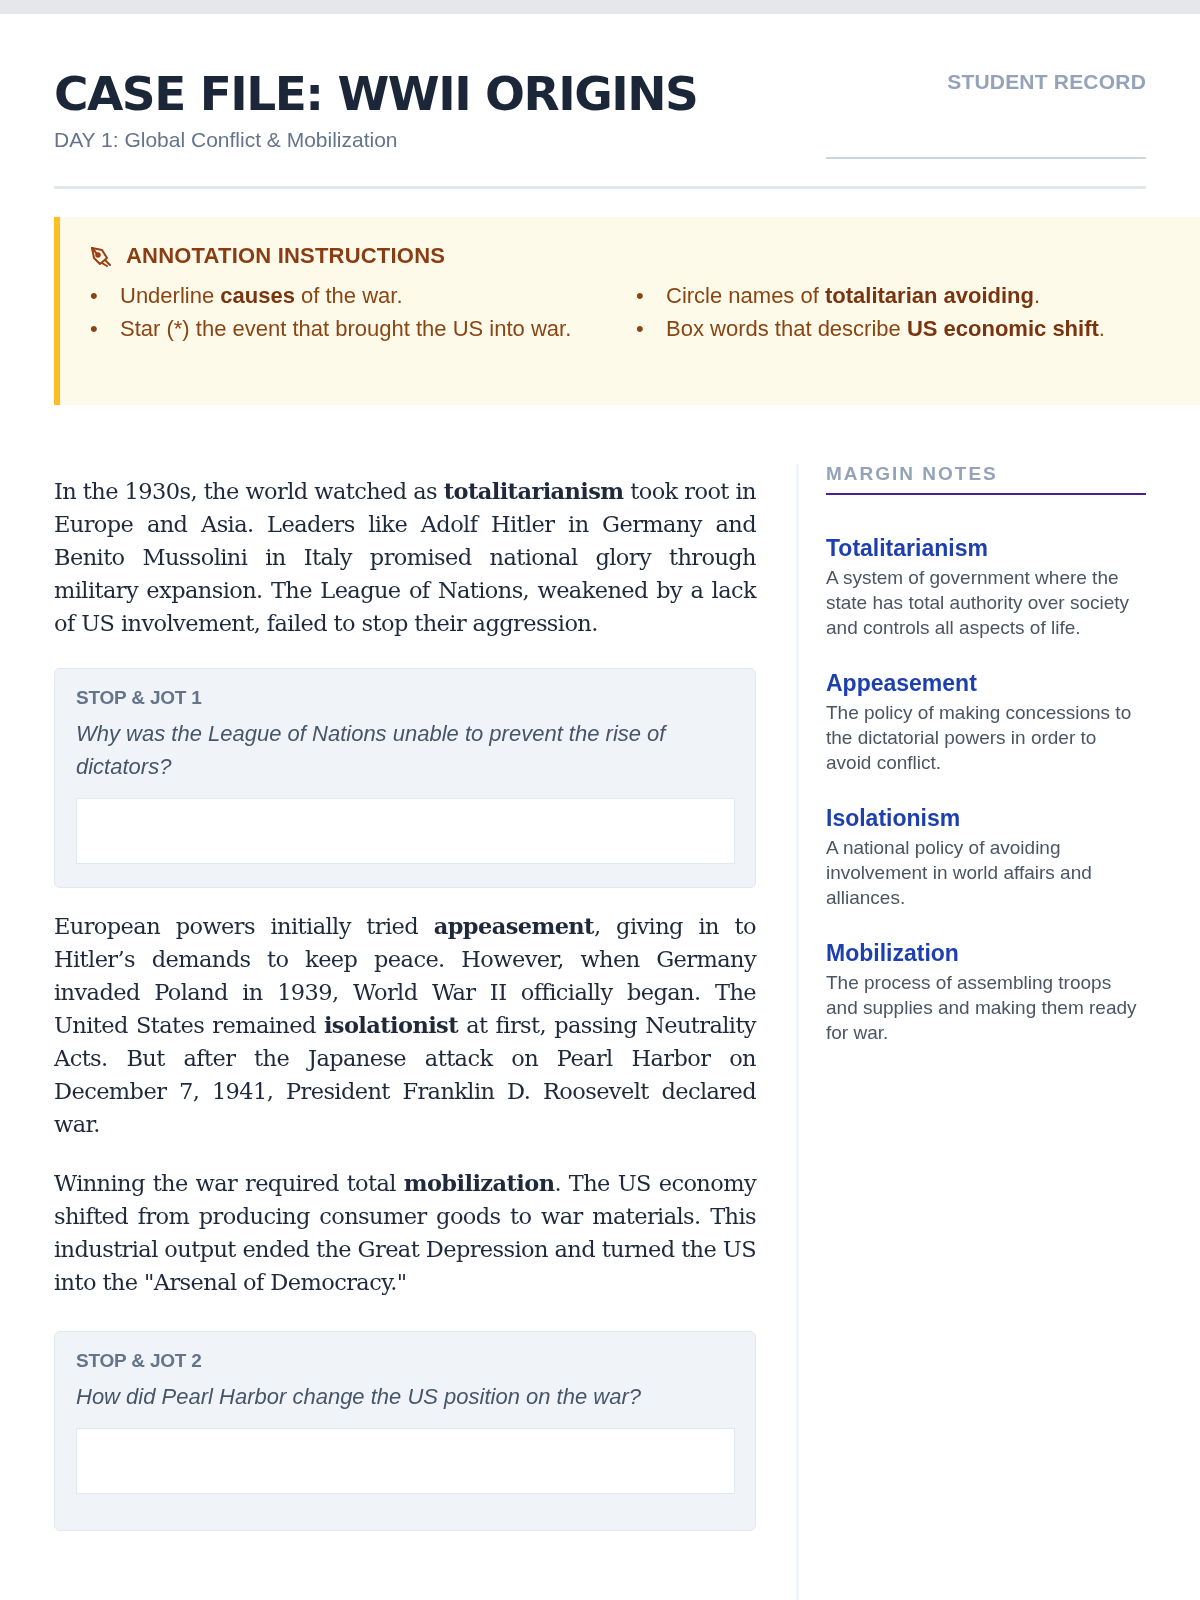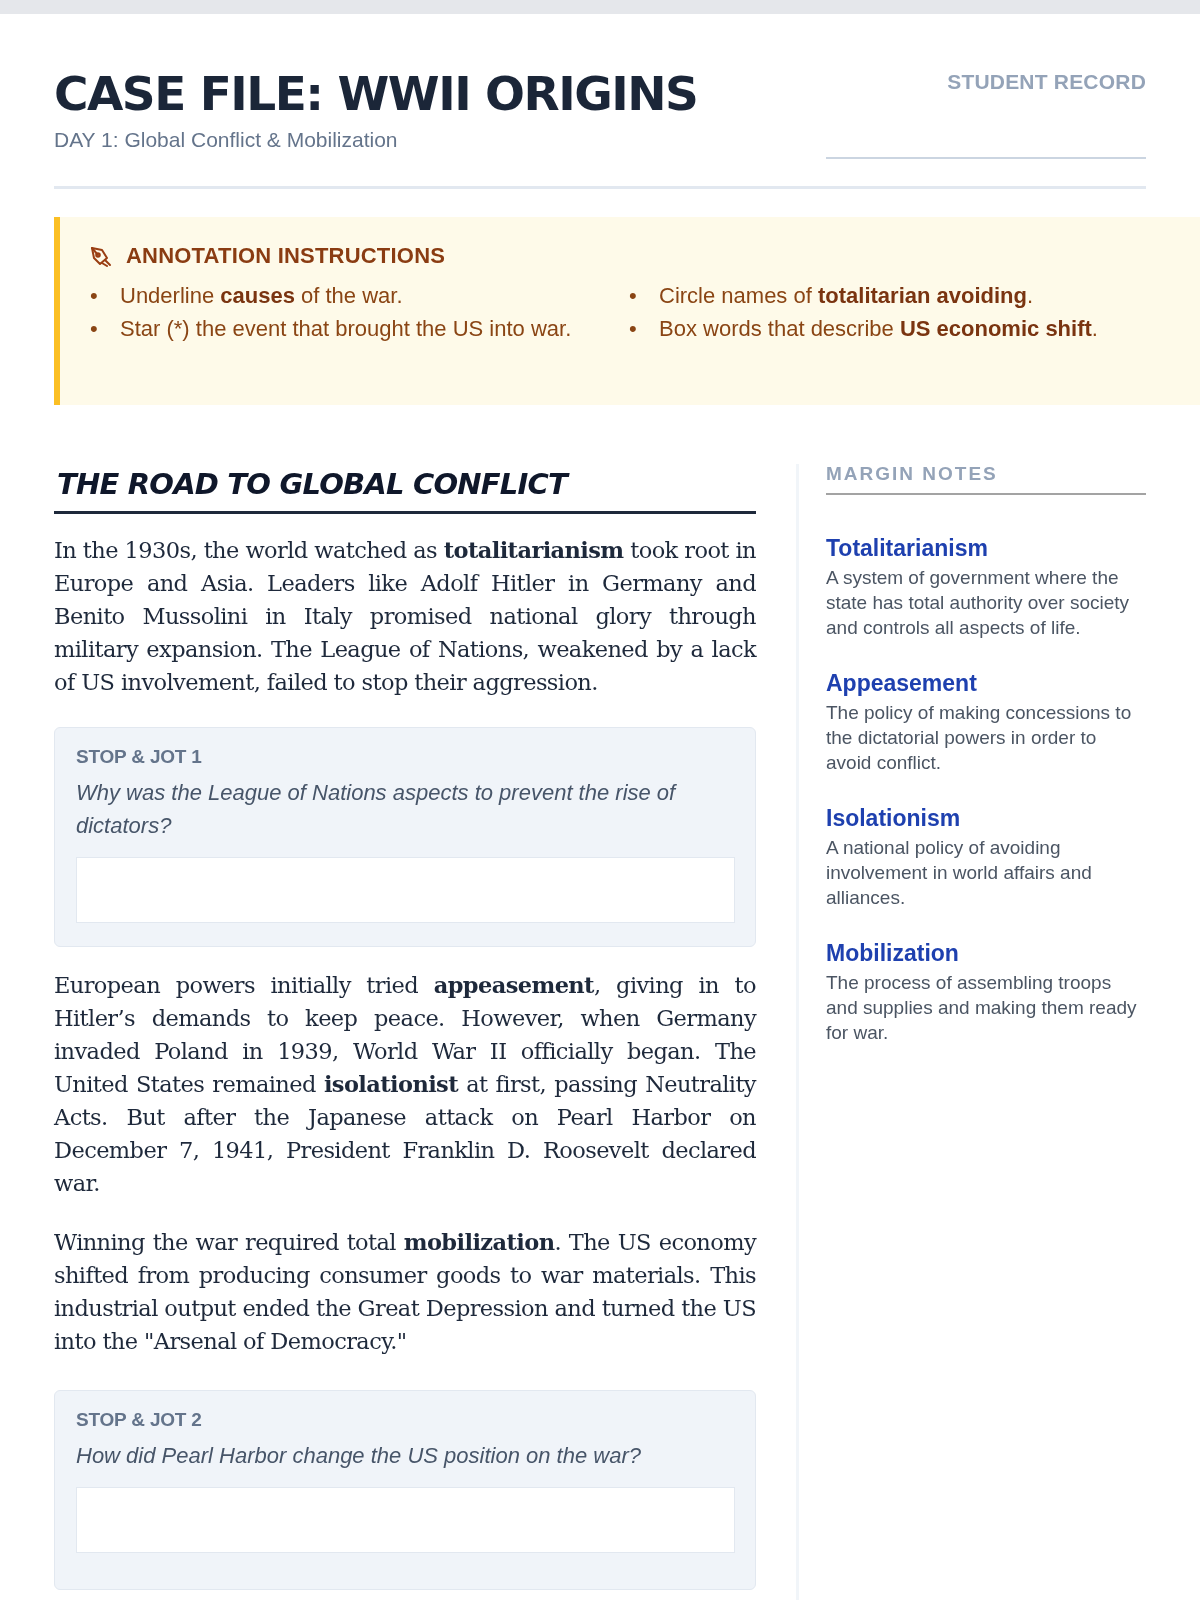--- a/index.html
+++ b/index.html
@@ -29,21 +29,21 @@
   }
   
   .instructions {
     position: absolute; left: 54px; top: 217px; width: 1147px; height: 188px;
     background: #fefae9; border-left: 6px solid #fbbf24; padding: 26px 30px 0 28px;
     color: #7c3a10;
   }
   .instr-head { display: flex; align-items: center; gap: 12px; margin-bottom: 10px; }
   .instr-head .pen { width: 26px; height: 24px; }
   .instr-title { font-weight: bold; font-size: 22px; color: #8a3c12; letter-spacing: 0.2px; }
-  .instr-grid { display: grid; grid-template-columns: 530px 520px; column-gap: 9px; }
+  .instr-grid { display: grid; grid-template-columns: 530px 520px; column-gap: 16px; }
   .instr-item { font-size: 22px; line-height: 33px; color: #8a4514; }
   .instr-item b { color: #7a3410; }
   .bullet { display: inline-block; width: 32px; padding-left: 2px; }
   
   .main { position: absolute; left: 54px; top: 455px; width: 702px; }
   .section-title {
     font-family: "DejaVu Sans", sans-serif; font-weight: bold; font-style: italic;
     font-size: 29px; letter-spacing: -0.8px; color: #0f172a;
     padding: 12px 0 10px 3px; border-bottom: 3px solid #1e293b;
   }
@@ -62,21 +62,21 @@
   .jot-q { font-style: italic; font-size: 22px; line-height: 33px; color: #475569; margin-top: 8px; }
   .jot-box { background: #ffffff; border: 1px solid #e2e8f0; height: 66px; margin-top: 15px; width: 100%; }
   .p2 { margin-top: 22px; }
   .p3 { margin-top: 26px; }
   .jot2 { margin-top: 32px; height: 200px; }
   
   .divider { position: absolute; left: 796px; top: 464px; width: 3px; height: 1140px; background: #f1f5f9; }
   .side { position: absolute; left: 826px; top: 463px; width: 320px; }
   .side-head {
     font-size: 19px; font-weight: bold; color: #94a3b8; letter-spacing: 2px;
-    padding-bottom: 8px; border-bottom: 2px solid #a3a3a3;
+    padding-bottom: 8px; border-bottom: 2px solid #4c1d95;
   }
   .note { margin-top: 42px; }
   .note:first-of-type { margin-top: 40px; }
   .note-term { font-size: 23px; font-weight: bold; color: #1e40af; }
   .note-def { font-size: 19px; line-height: 25px; color: #4b5563; margin-top: 3px; }
   .notes-wrap .note + .note { margin-top: 30px; }
 </style>
 </head>
 <body>
 
@@ -112,27 +112,26 @@
     <div class="instr-item" style="padding-right:24px;">
       <span class="bullet">•</span><span>Star (*) the event that brought the US into war.</span>
     </div>
     <div class="instr-item">
       <span class="bullet">•</span><span>Box words that describe </span><b>US economic shift</b><span>.</span>
     </div>
   </div>
 </div>
 
 <div class="main">
-  <div class="section-title">THE ROAD TO GLOBAL CONFLICT</div>
 
   <p class="para p1"><span>In the 1930s, the world watched as </span><b>totalitarianism</b><span> took root in Europe and Asia. Leaders like Adolf Hitler in Germany and Benito Mussolini in Italy promised national glory through military expansion. The League of Nations, weakened by a lack of US involvement, failed to stop their aggression.</span></p>
 
   <div class="jot jot1">
     <div class="jot-label">STOP &amp; JOT 1</div>
-    <div class="jot-q">Why was the League of Nations aspects to prevent the rise of dictators?</div>
+    <div class="jot-q">Why was the League of Nations unable to prevent the rise of dictators?</div>
     <div class="jot-box"></div>
   </div>
 
   <p class="para p2"><span>European powers initially tried </span><b>appeasement</b><span>, giving in to Hitler’s demands to keep peace. However, when Germany invaded Poland in 1939, World War II officially began. The United States remained </span><b>isolationist</b><span> at first, passing Neutrality Acts. But after the Japanese attack on Pearl Harbor on December 7, 1941, President Franklin D. Roosevelt declared war.</span></p>
 
   <p class="para p3"><span>Winning the war required total </span><b>mobilization</b><span>. The US economy shifted from producing consumer goods to war materials. This industrial output ended the Great Depression and turned the US into the "Arsenal of Democracy."</span></p>
 
   <div class="jot jot2">
     <div class="jot-label">STOP &amp; JOT 2</div>
     <div class="jot-q">How did Pearl Harbor change the US position on the war?</div>

